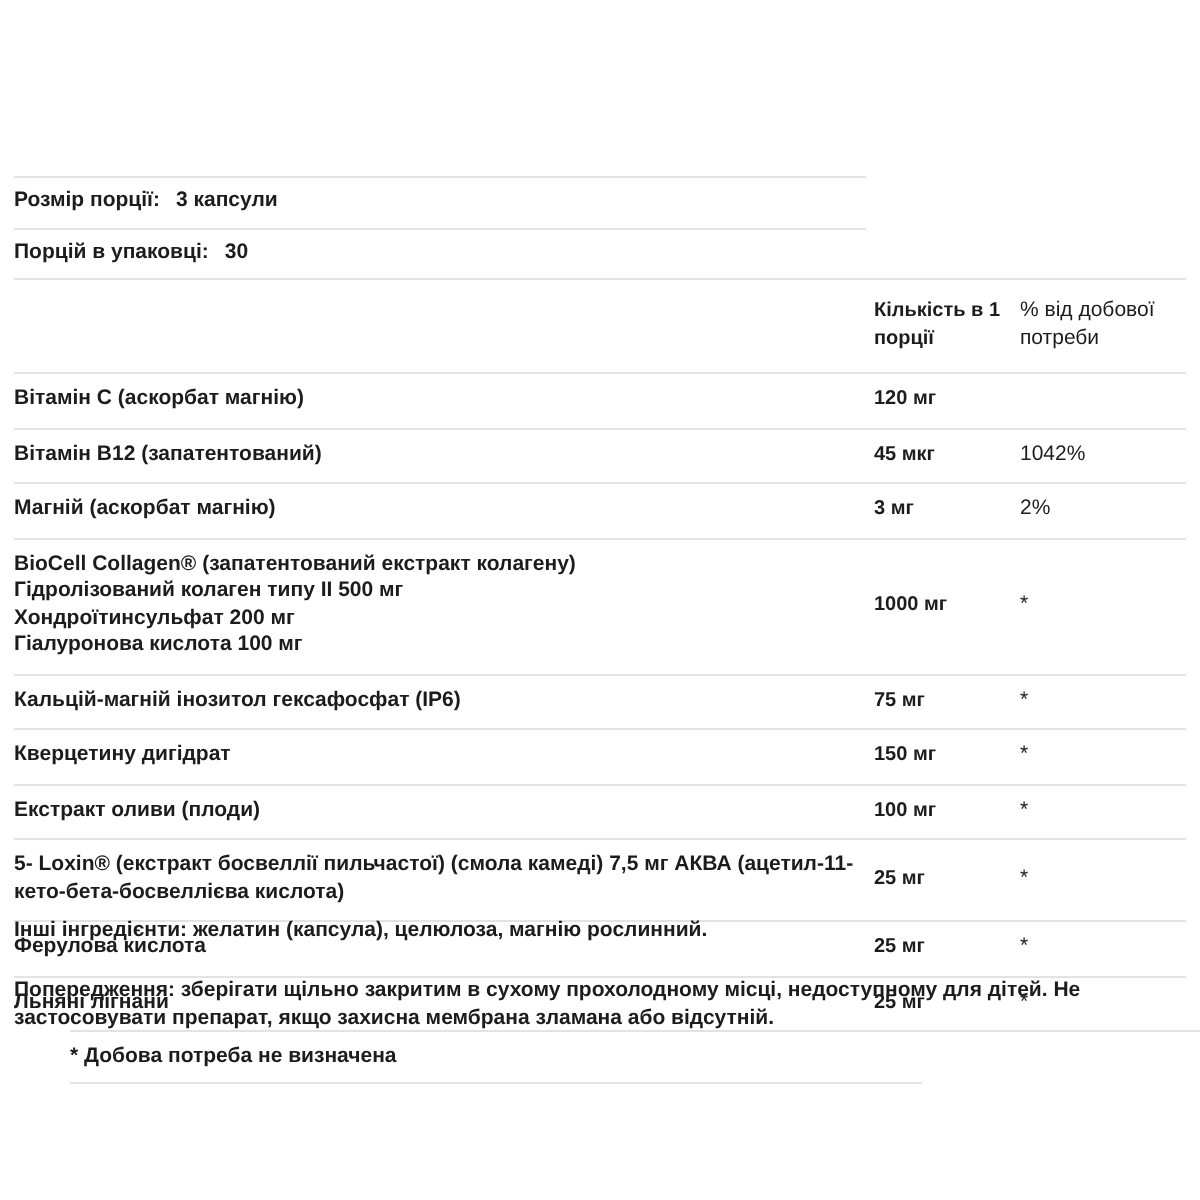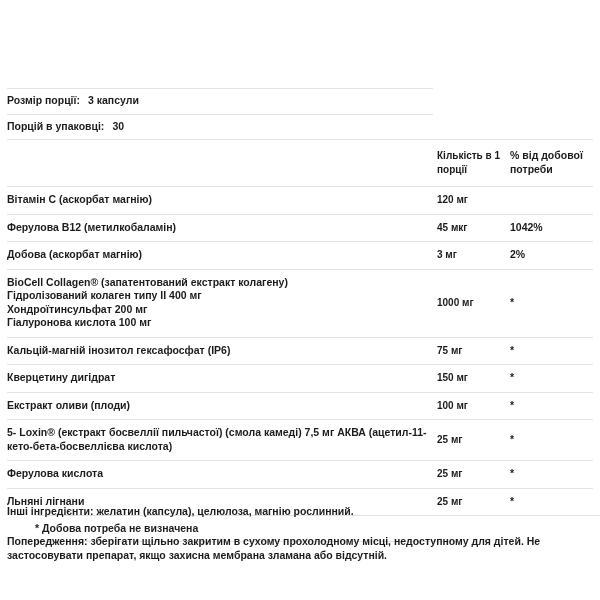--- a/index.html
+++ b/index.html
@@ -63,21 +63,21 @@
     line-height: 13.5px;
     color: #1c1c1c;
     font-weight: 700;
   }
   .c-dv {
     width: 83px;
     padding: 7px 0 7px 0;
     font-size: 10.5px;
     line-height: 13.5px;
     color: #1c1c1c;
-    font-weight: 700;
+    font-weight: 400;
   }
 
   
   .serving-row .c-name {
     padding-top: 6px;
     padding-bottom: 6px;
   }
   .serving-row .s-label { margin-right: 8px; }
 
   
@@ -131,21 +131,20 @@
     background: #e3e3e3;
   }
 
   
   .para {
     font-size: 10.5px;
     line-height: 14px;
     font-weight: 700;
     color: #1c1c1c;
     width: 580px;
-    margin-top: 46px;
   }
   .para-other { position: absolute; left: 7px; top: 458px; }
   .para-warn  { position: absolute; left: 7px; top: 488px; }
 </style>
 </head>
 <body>
 
 <div class="page">
 
   <div class="facts">
@@ -167,35 +166,35 @@
       <div class="c-amount">Кількість в 1 порції</div>
       <div class="c-dv">% від добової потреби</div>
     </div>
 
     <div class="row line-full">
       <div class="c-name">Вітамін C (аскорбат магнію)</div>
       <div class="c-amount">120 мг</div>
     </div>
 
     <div class="row line-full">
-      <div class="c-name">Ферулова B12 (метилкобаламін)</div>
+      <div class="c-name">Вітамін B12 (запатентований)</div>
       <div class="c-amount">45 мкг</div>
       <div class="c-dv">1042%</div>
     </div>
 
     <div class="row line-full">
-      <div class="c-name">Добова (аскорбат магнію)</div>
+      <div class="c-name">Магній (аскорбат магнію)</div>
       <div class="c-amount">3 мг</div>
       <div class="c-dv">2%</div>
     </div>
 
     <div class="row line-full tall">
       <div class="c-name">
         <span class="sub">BioCell Collagen® (запатентований екстракт колагену)</span>
-        <span class="sub">Гідролізований колаген типу II 400 мг</span>
+        <span class="sub">Гідролізований колаген типу II 500 мг</span>
         <span class="sub">Хондроїтинсульфат 200 мг</span>
         <span class="sub">Гіалуронова кислота 100 мг</span>
       </div>
       <div class="c-amount">1000 мг</div>
       <div class="c-dv star">*</div>
     </div>
 
     <div class="row line-full">
       <div class="c-name">Кальцій-магній інозитол гексафосфат (IP6)</div>
       <div class="c-amount">75 мг</div>

